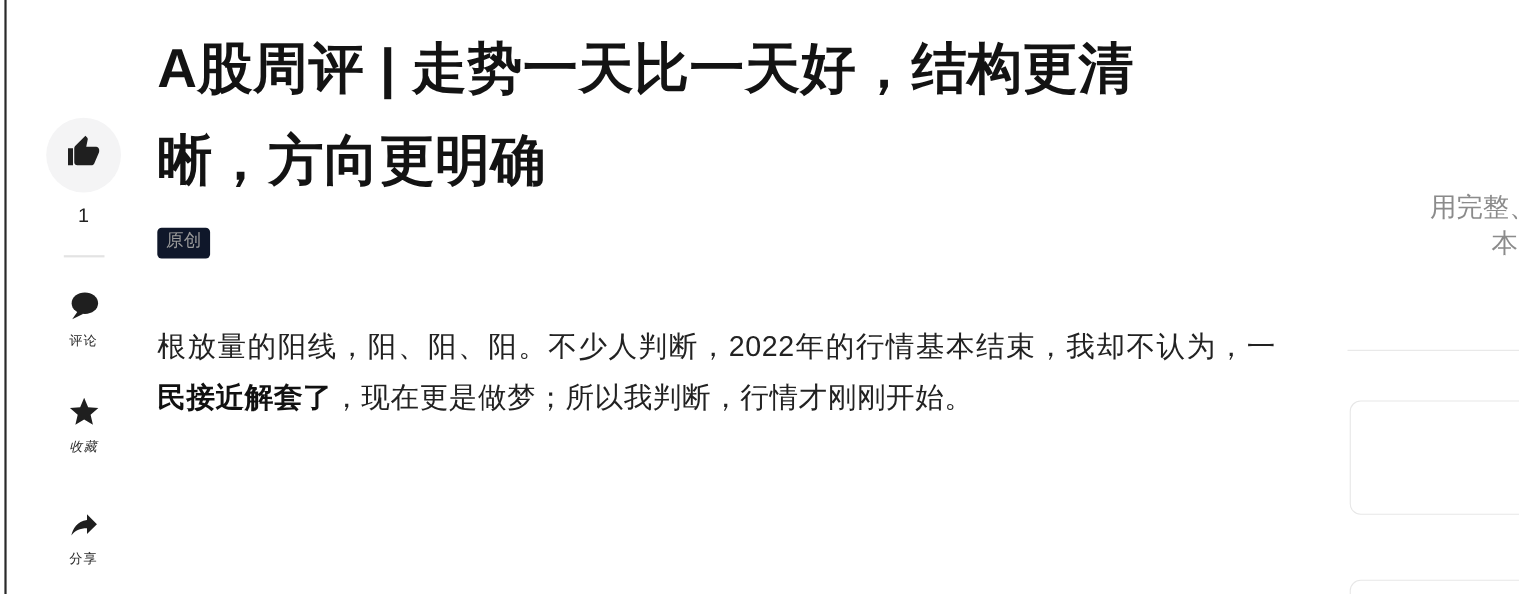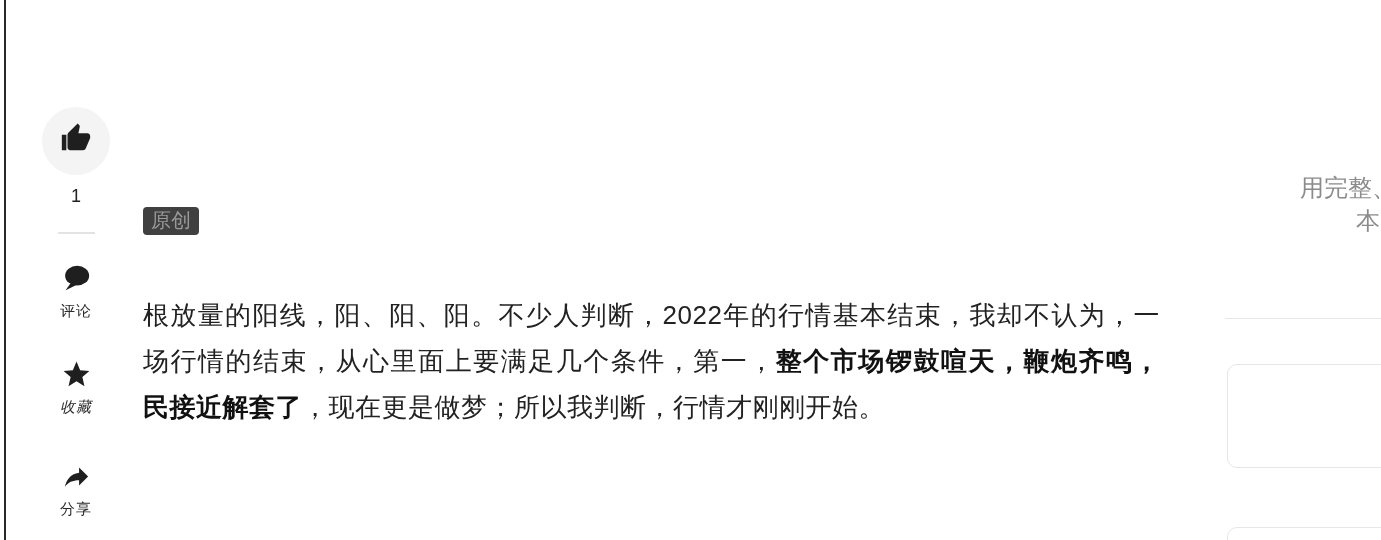--- a/index.html
+++ b/index.html
@@ -36,39 +36,39 @@
     position: absolute; left: 58px; top: 232px;
     width: 37px; height: 2px; background: #e3e3e3;
   }
   .rail-item {
     position: absolute; left: 40px; width: 72px;
     display: flex; flex-direction: column; align-items: center;
     cursor: pointer;
   }
   .rail-item .icon { height: 32px; display: flex; align-items: center; justify-content: center; }
   .rail-item svg { width: 31px; height: 31px; fill: #1f1f1f; }
-  .rail-label { margin-top: 8px; font-size: 15px; color: #2b2b2b; letter-spacing: 1px; }
+  .rail-label { margin-top: 8px; font-size: 12px; color: #2b2b2b; letter-spacing: 1px; }
   .rail-comment { top: 262px; }
   .rail-star    { top: 358px; font-style: italic; }
   .rail-share   { top: 460px; }
 
   
   .title {
     position: absolute; left: 143px; top: 20px; width: 1030px;
     margin: 0;
     font-size: 50px; font-weight: 700; color: #131313;
     line-height: 84px; letter-spacing: 0.5px;
   }
   .meta {
     position: absolute; left: 143px; top: 207px;
     display: flex; align-items: center;
   }
   .badge {
-    background: #404040; color: #9a9a9a;
-    font-size: 20px; padding: 2px 8px 4px 8px; border-radius: 4px;
+    background: #0f172a; color: #9a9a9a;
+    font-size: 16px; padding: 2px 8px 4px 8px; border-radius: 4px;
     line-height: 22px;
   }
   .meta-text { margin-left: 15px; font-size: 20px; color: #9a9a9a; }
 
   .body {
     position: absolute; left: 143px; top: 292px; width: 1017px;
     font-size: 26px; color: #222; letter-spacing: 0.5px;
   }
   .body-line {
     line-height: 46px;
@@ -143,28 +143,31 @@
     <div class="rail-item rail-share">
       <span class="icon">
         <svg viewBox="0 0 24 24">
           <path transform="scale(-1,1) translate(-24,0)" d="M10 9V5l-7 7 7 7v-4.1c5 0 8.5 1.6 11 5.1-1-5-4-10-11-11z"></path>
         </svg>
       </span>
       <span class="rail-label">分享</span>
     </div>
   </div>
 
+  <h1 class="title">
+    <div>A股周评 | 走势一天比一天好，结构更清</div>
+    <div>晰，方向更明确</div>
+  </h1>
 
   <div class="meta">
     <span class="badge">原创</span>
   </div>
 
   <div class="body">
       <div class="body-line"><span>根放量的阳线，阳、阳、阳。不少人判断，2022年的行情基本结束，我却不认为，一</span></div>
-      <div class="body-line"><span>场行情的结束，从心里面上要满足几个条件，第一，</span><span class="b">整个市场锣鼓喧天，鞭炮齐鸣，</span></div>
       <div class="body-line last"><span class="b">民接近解套了</span><span>，现在更是做梦；所以我判断，行情才刚刚开始。</span></div>
     </div>
 
   <div class="frag frag1">用完整、</div>
   <div class="frag frag2">本</div>
   <div class="r-divider"></div>
   <div class="card card1"></div>
   <div class="card card2"></div>
 
 

